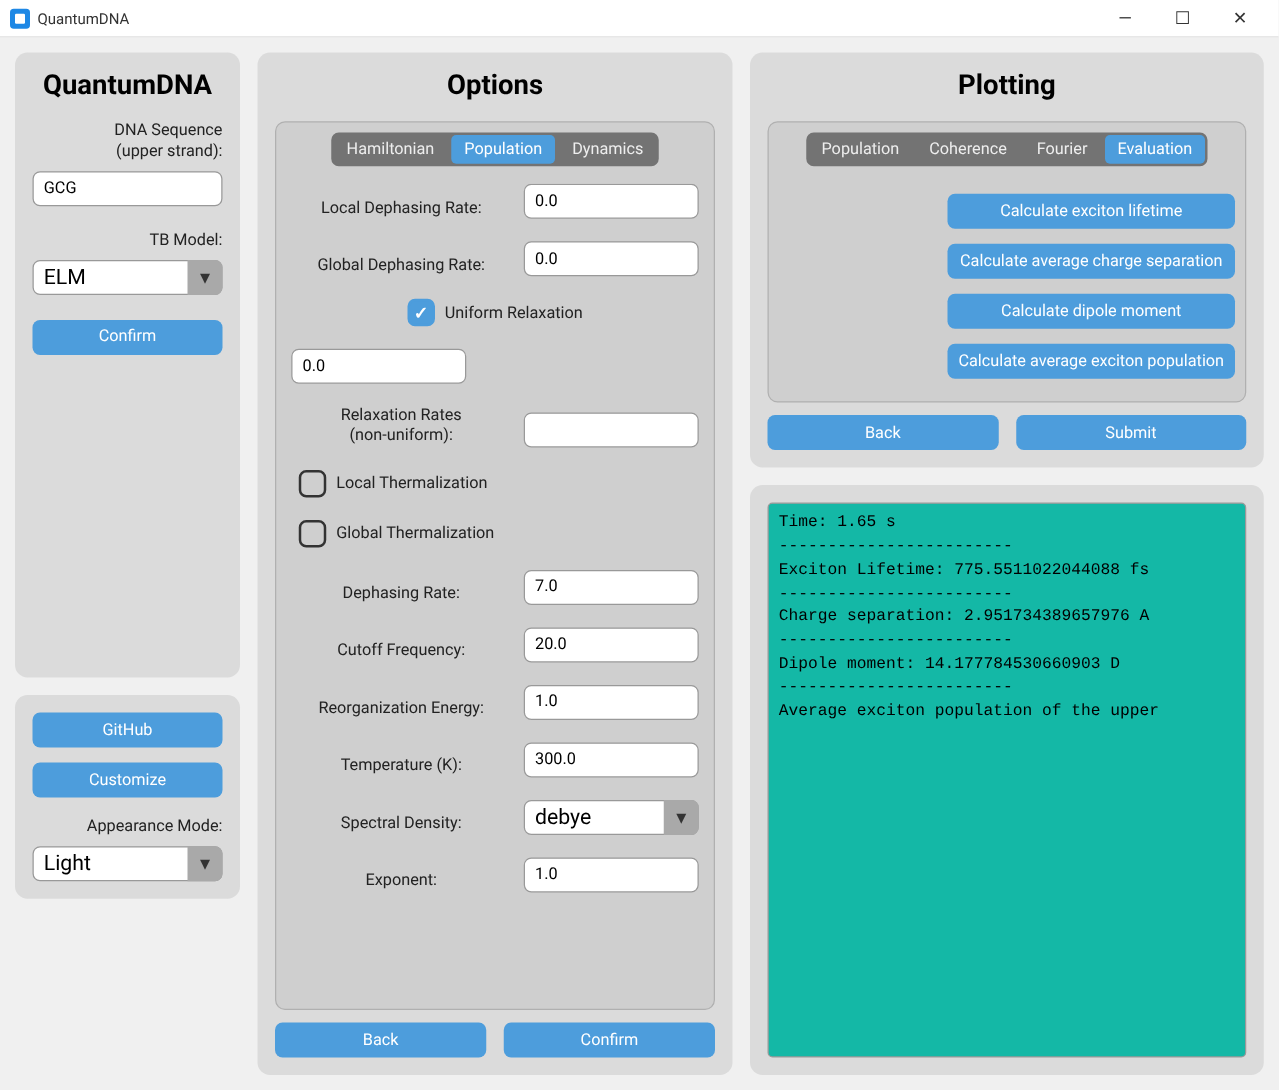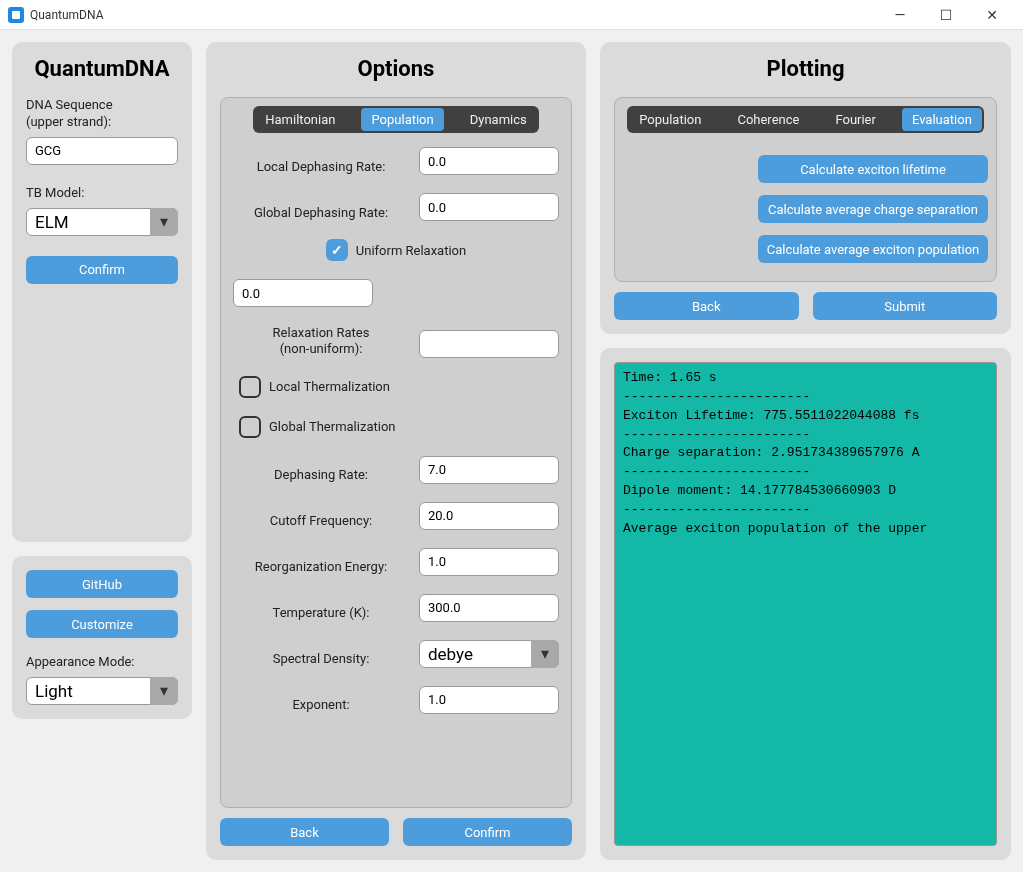--- a/index.html
+++ b/index.html
@@ -20,32 +20,32 @@
 .left-top { flex: 0 0 auto; height: 500px; }
 .left-bottom { flex: 0 0 auto; }
 
 .mid-col { width: 380px; }
 .right-col { flex: 1; display: flex; flex-direction: column; gap: 14px; }
 .right-top { flex: 0 0 auto; }
 .right-bottom { flex: 1; }
 
 h2.panel-title { font-size: 22px; font-weight: 700; text-align: center; margin-bottom: 16px; }
 
-.label-text { font-size: 13px; text-align: left; color: #222; margin-bottom: 6px; line-height:1.3; }
+.label-text { font-size: 13px; text-align: right; color: #222; margin-bottom: 6px; line-height:1.3; }
 
 .text-input { width: 100%; height: 28px; padding: 4px 8px; border: 1px solid #999; border-radius: 6px; background: #fff; font-size: 13px; }
 .select-wrap { position: relative; width: 100%; }
 .select-input { width: 100%; height: 28px; padding: 4px 8px; border: 1px solid #999; border-radius: 6px; background: #fff; font-size: 17px; }
 .select-chevron { position: absolute; right: 0; top: 0; width: 28px; height: 28px; background: #a9a9a9; border-radius: 0 6px 6px 0; display:flex; align-items:center; justify-content:center; color:#333; pointer-events:none; }
 
 .btn { width: 100%; height: 28px; background: #4d9ddc; color: #fff; border: none; border-radius: 6px; font-size: 13px; cursor: pointer; }
 
 .inner-panel { background: #cfcfcf; border: 1px solid #b0b0b0; border-radius: 8px; padding: 8px; flex:1; display:flex; flex-direction:column; }
 
-.tabs { display: flex; background: #404040; border-radius: 6px; padding: 2px; margin-bottom: 14px; justify-content:center; gap:16px; align-self:center; }
+.tabs { display: flex; background: #737373; border-radius: 6px; padding: 2px; margin-bottom: 14px; justify-content:center; gap:4px; align-self:center; }
 .tab { padding: 4px 10px; font-size: 13px; color: #eee; border-radius: 4px; cursor:pointer; white-space:nowrap; }
 .tab.active { background: #4d9ddc; color: #fff; }
 
 .form-scroll { flex:1; overflow-y:auto; padding: 0 4px 4px 4px; }
 
 .form-row { display: flex; align-items: flex-end; margin-bottom: 18px; gap: 10px; }
 .form-row .flabel { flex: 1; font-size: 13px; text-align: center; color:#222; line-height:1.25; }
 .form-row .fcontrol { width: 140px; }
 
 .checkbox-row { display:flex; align-items:center; gap:8px; margin-bottom:18px; padding-left:6px; }
@@ -209,20 +209,21 @@
         <div class="tabs">
           <div class="tab">Population</div>
           <div class="tab">Coherence</div>
           <div class="tab">Fourier</div>
           <div class="tab active">Evaluation</div>
         </div>
 
         <div class="eval-btns">
           <button class="btn">Calculate exciton lifetime</button>
           <button class="btn">Calculate average charge separation</button>
+          <button class="btn">Calculate dipole moment</button>
           <button class="btn">Calculate average exciton population</button>
         </div>
       </div>
 
       <div class="btn-row">
         <button class="btn">Back</button>
         <button class="btn">Submit</button>
       </div>
     </div>
 

